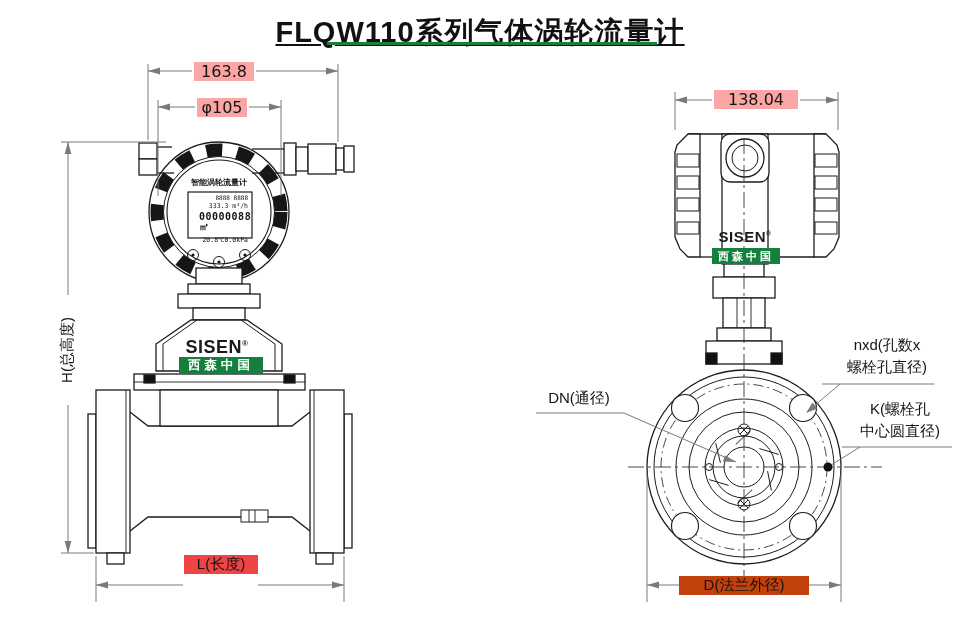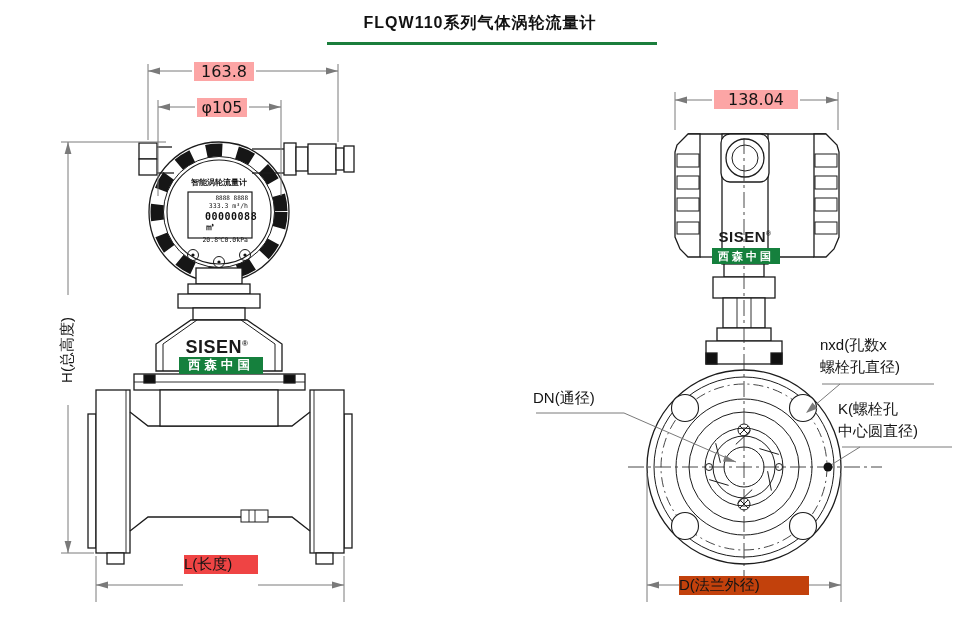--- a/index.html
+++ b/index.html
@@ -5,38 +5,38 @@
   html,body{margin:0;padding:0}
   body{
     width:960px;height:620px;position:relative;overflow:hidden;
     background:#ffffff;color:#111;
     font-family:"Liberation Sans", sans-serif;
   }
   .abs{position:absolute}
   svg{position:absolute;left:0;top:0}
   .title{
     left:0;top:13px;width:960px;text-align:center;
-    font-size:16px;font-weight:bold;letter-spacing:1px;
+    font-size:29px;font-weight:bold;letter-spacing:1px;text-decoration:underline;
   }
   .title-underline{left:327px;top:42px;width:330px;height:3px;background:#1b7e3c}
   .dimtext{
     font-family:"DejaVu Sans", sans-serif;font-size:16px;color:#141414;
     text-align:center;white-space:nowrap;background:#fca5a5;
   }
-  .cjklabel{font-size:15px;color:#141414;text-align:left;white-space:nowrap}
+  .cjklabel{font-size:15px;color:#141414;text-align:center;white-space:nowrap}
   .two-line span{display:block;line-height:22px}
   .v-label{
     font-size:15px;color:#141414;text-align:center;white-space:nowrap;
     transform:rotate(-90deg);transform-origin:center;background:#fff;
   }
   .face-title{font-size:8px;font-weight:bold;text-align:center;letter-spacing:0;color:#111}
   .lcd{font-family:"DejaVu Sans Mono", monospace;color:#111;text-align:center;line-height:1}
   .lcd .r1{font-size:6px;text-align:right;padding-right:3px;margin-top:2px}
   .lcd .r2{font-size:6.5px;text-align:right;padding-right:3px;margin-top:2px}
-  .lcd .r3{font-size:10px;font-weight:bold;letter-spacing:.5px;margin-top:2px;text-align:left;padding-left:16px}
+  .lcd .r3{font-size:10px;font-weight:bold;letter-spacing:.5px;margin-top:2px;text-align:left;padding-left:10px}
   .lcd .r4{font-size:6.5px;margin-top:5px;display:flex;justify-content:flex-end;padding:0 3px}
   .brand-logo{font-weight:800;letter-spacing:.5px;color:#1a1a1a;text-align:center;white-space:nowrap}
   .brand-logo sup{font-size:.45em}
   .brand-band{
     background:#15803d;color:#fff;font-weight:bold;text-align:center;
     display:flex;align-items:center;justify-content:center;white-space:nowrap;
   }
 </style>
 </head>
 <body>

